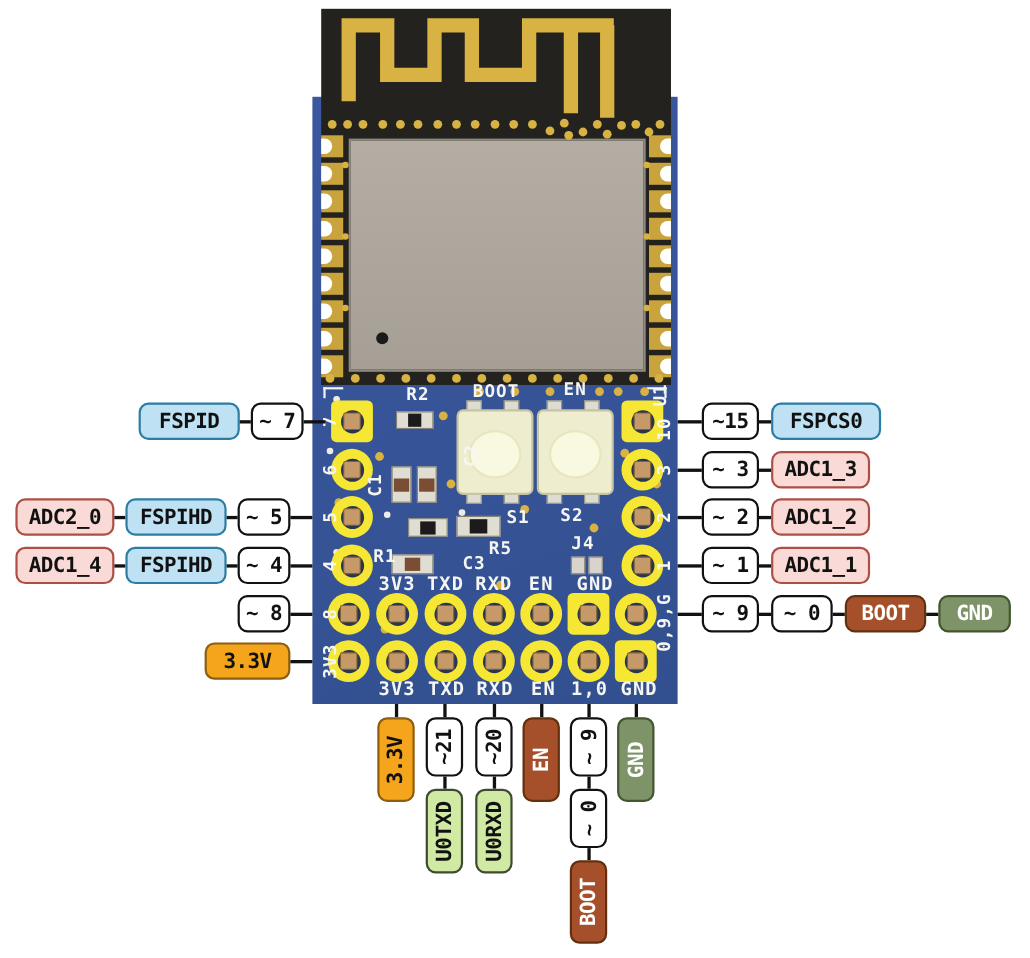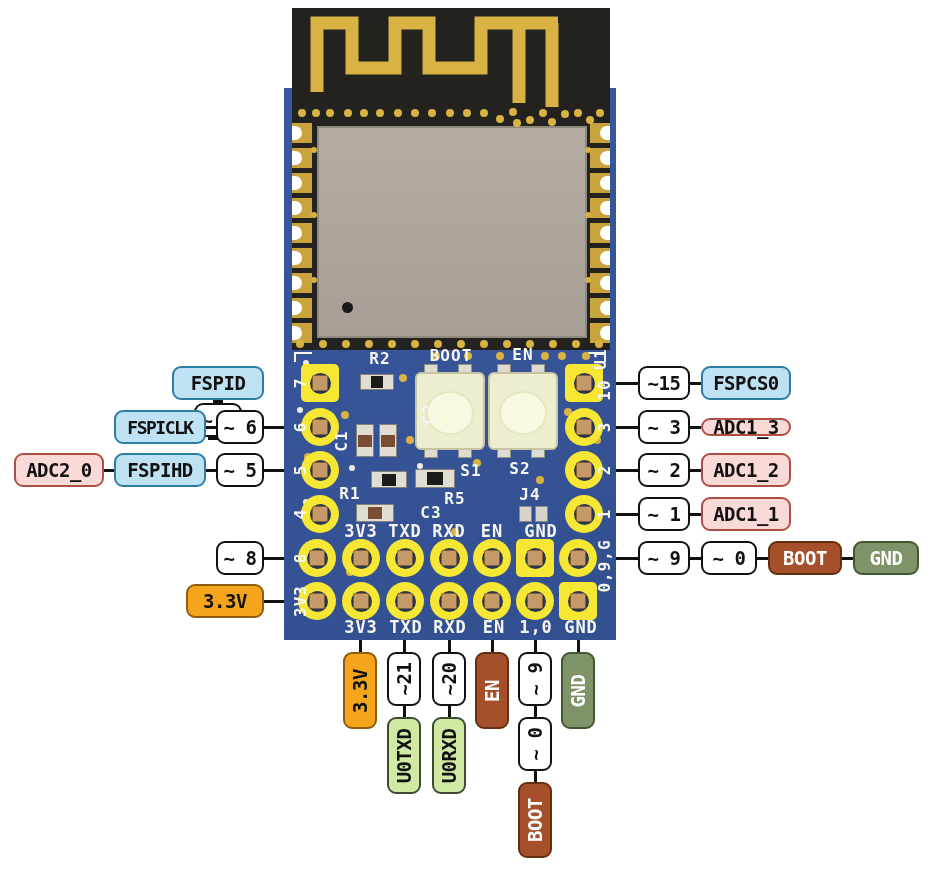--- a/index.html
+++ b/index.html
@@ -360,68 +360,70 @@
     <div class="silk" style="left: 541px; top: 531px;">GND</div>
     <div class="silk" style="left: 361px; top: 627px;">3V3</div>
     <div class="silk" style="left: 406px; top: 627px;">TXD</div>
     <div class="silk" style="left: 450px; top: 627px;">RXD</div>
     <div class="silk" style="left: 494px; top: 627px;">EN</div>
     <div class="silk" style="left: 536px; top: 627px;">1,0</div>
     <div class="silk" style="left: 581px; top: 627px;">GND</div>
     <div class="silk small" style="left: 380px; top: 358px;">R2</div>
     <div class="silk rot small" style="left: 428px; top: 414px;">C2</div>
     <div class="silk rot small" style="left: 341px; top: 441px;">C1</div>
-    <div class="silk small" style="left: 350px; top: 493px;">R1</div>
+    <div class="silk small" style="left: 350px; top: 505px;">R1</div>
     <div class="silk small" style="left: 455px; top: 498px;">R5</div>
     <div class="silk small" style="left: 471px; top: 470px;">S1</div>
     <div class="silk small" style="left: 520px; top: 468px;">S2</div>
     <div class="silk small" style="left: 431px; top: 512px;">C3</div>
     <div class="silk small" style="left: 530px; top: 494px;">J4</div>
     <div class="silk rot small" style="left: 600px; top: 359px;">U1</div>
     <div class="silk small" style="left: 451px; top: 355px;">BOOT</div>
     <div class="silk small" style="left: 523px; top: 354px;">EN</div>
-    <div class="hrow" style="right: 672px; top: 366px; flex-direction: column;">
+    <div class="hrow" style="right: 640px; top: 366px;">
       <div class="box s-blue" style="width: 92px; height: 34px;">FSPID</div>
       <div class="link-h" style="width: 10px;"></div>
       <div class="box s-white" style="width: 48px; height: 34px;">~ 7</div>
-      <div class="link-h" style="width: 20px;"></div>
-    </div>
-    <div class="hrow" style="right: 652px; top: 410px;">
-      <div class="box s-blue narrow" style="width: 92px; height: 34px;">FSPICLK</div>
-      <div class="link-h" style="width: 10px;"></div>
-      <div class="box s-white" style="width: 48px; height: 34px;">~ 6</div>
       <div class="link-h" style="width: 20px;"></div>
     </div>
     <div class="hrow" style="right: 652px; top: 453px;">
       <div class="box s-pink" style="width: 90px; height: 34px;">ADC2_0</div>
       <div class="link-h" style="width: 10px;"></div>
       <div class="box s-blue" style="width: 92px; height: 34px;">FSPIHD</div>
       <div class="link-h" style="width: 10px;"></div>
       <div class="box s-white" style="width: 48px; height: 34px;">~ 5</div>
       <div class="link-h" style="width: 20px;"></div>
     </div>
+    <div class="hrow" style="right: 652px; top: 497px;">
+      <div class="box s-pink" style="width: 90px; height: 34px;">ADC1_4</div>
+      <div class="link-h" style="width: 10px;"></div>
+      <div class="box s-blue" style="width: 92px; height: 34px;">FSPIHD</div>
+      <div class="link-h" style="width: 10px;"></div>
+      <div class="box s-white" style="width: 48px; height: 34px;">~ 4</div>
+      <div class="link-h" style="width: 20px;"></div>
+    </div>
     <div class="hrow" style="right: 652px; top: 541px;">
       <div class="box s-white" style="width: 48px; height: 34px;">~ 8</div>
       <div class="link-h" style="width: 20px;"></div>
     </div>
     <div class="hrow" style="right: 652px; top: 584px;">
       <div class="box s-orange" style="width: 78px; height: 34px;">3.3V</div>
       <div class="link-h" style="width: 20px;"></div>
     </div>
     <div class="hrow" style="left: 616px; top: 366px;">
       <div class="link-h" style="width: 22px;"></div>
       <div class="box s-white" style="width: 52px; height: 34px;">~15</div>
       <div class="link-h" style="width: 11px;"></div>
-      <div class="box s-blue" style="width: 90px; height: 34px;">FSPCS0</div>
+      <div class="box s-blue" style="width: 100px; height: 34px;">FSPCS0</div>
     </div>
     <div class="hrow" style="left: 616px; top: 410px;">
       <div class="link-h" style="width: 22px;"></div>
       <div class="box s-white" style="width: 52px; height: 34px;">~ 3</div>
       <div class="link-h" style="width: 11px;"></div>
-      <div class="box s-pink" style="width: 90px; height: 18px;">ADC1_3</div>
+      <div class="box s-pink" style="width: 90px; height: 34px;">ADC1_3</div>
     </div>
     <div class="hrow" style="left: 616px; top: 453px;">
       <div class="link-h" style="width: 22px;"></div>
       <div class="box s-white" style="width: 52px; height: 34px;">~ 2</div>
       <div class="link-h" style="width: 11px;"></div>
       <div class="box s-pink" style="width: 90px; height: 34px;">ADC1_2</div>
     </div>
     <div class="hrow" style="left: 616px; top: 497px;">
       <div class="link-h" style="width: 22px;"></div>
       <div class="box s-white" style="width: 52px; height: 34px;">~ 1</div>

